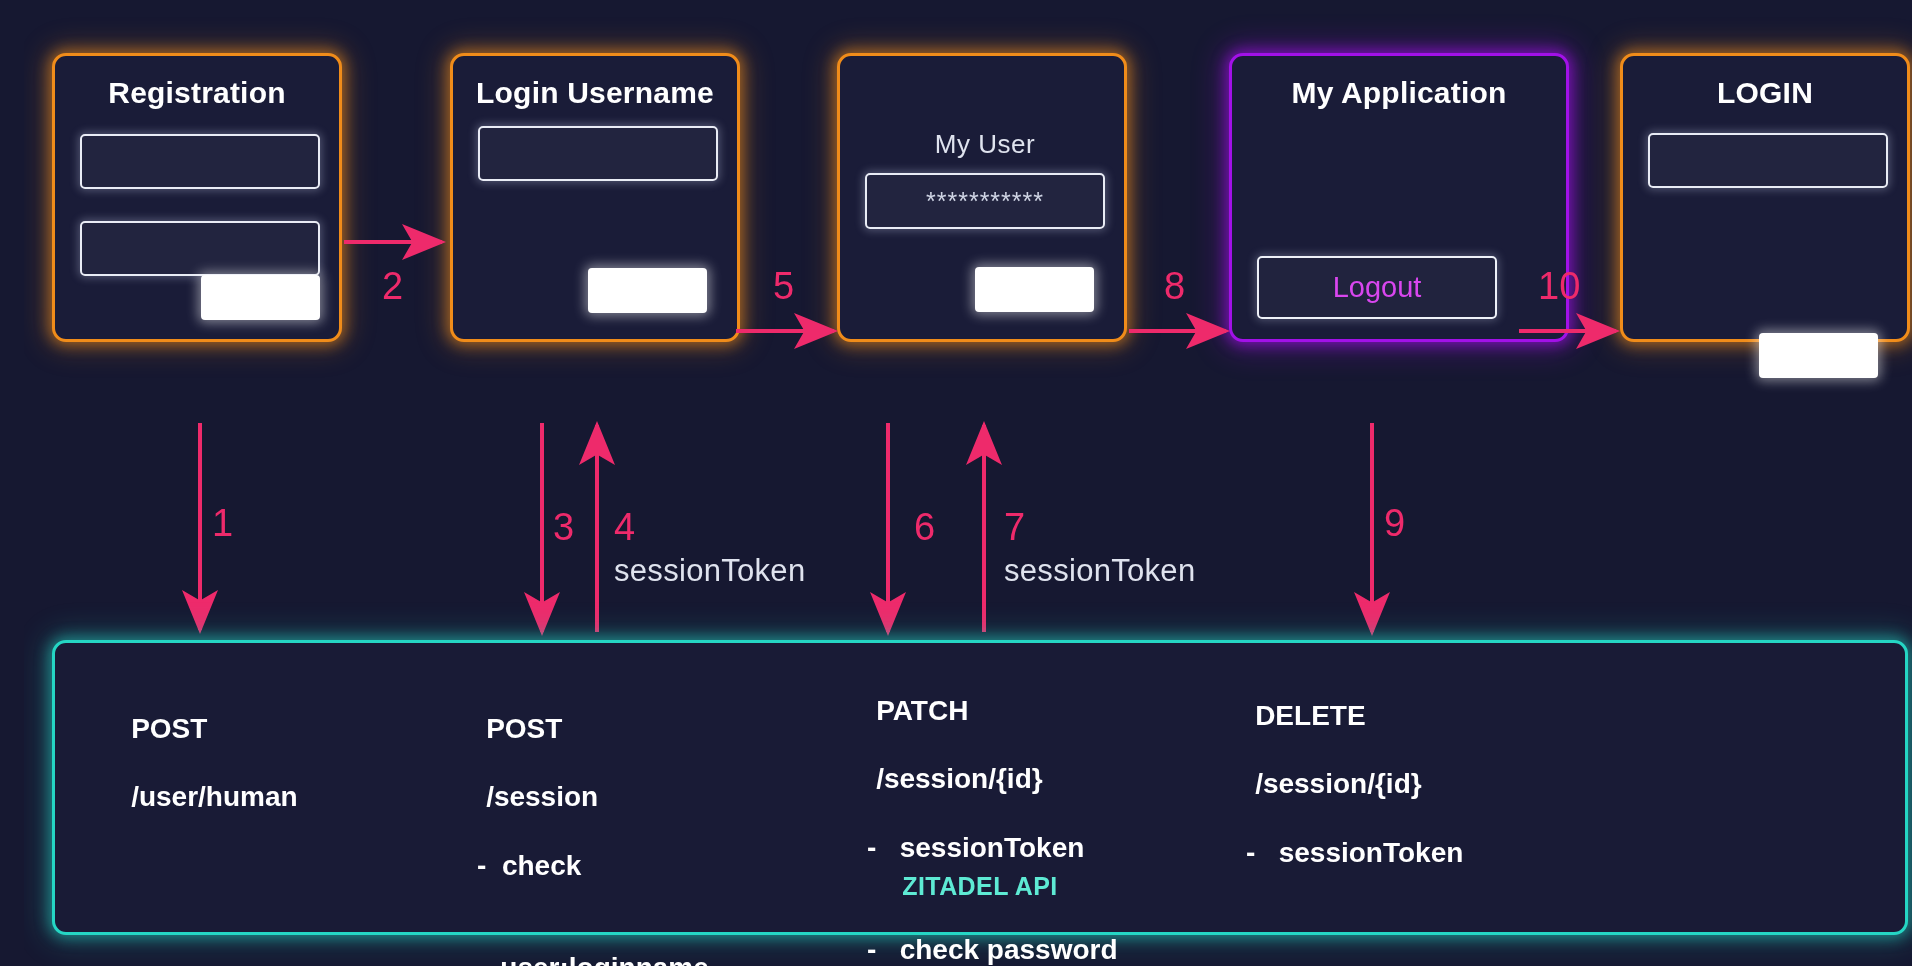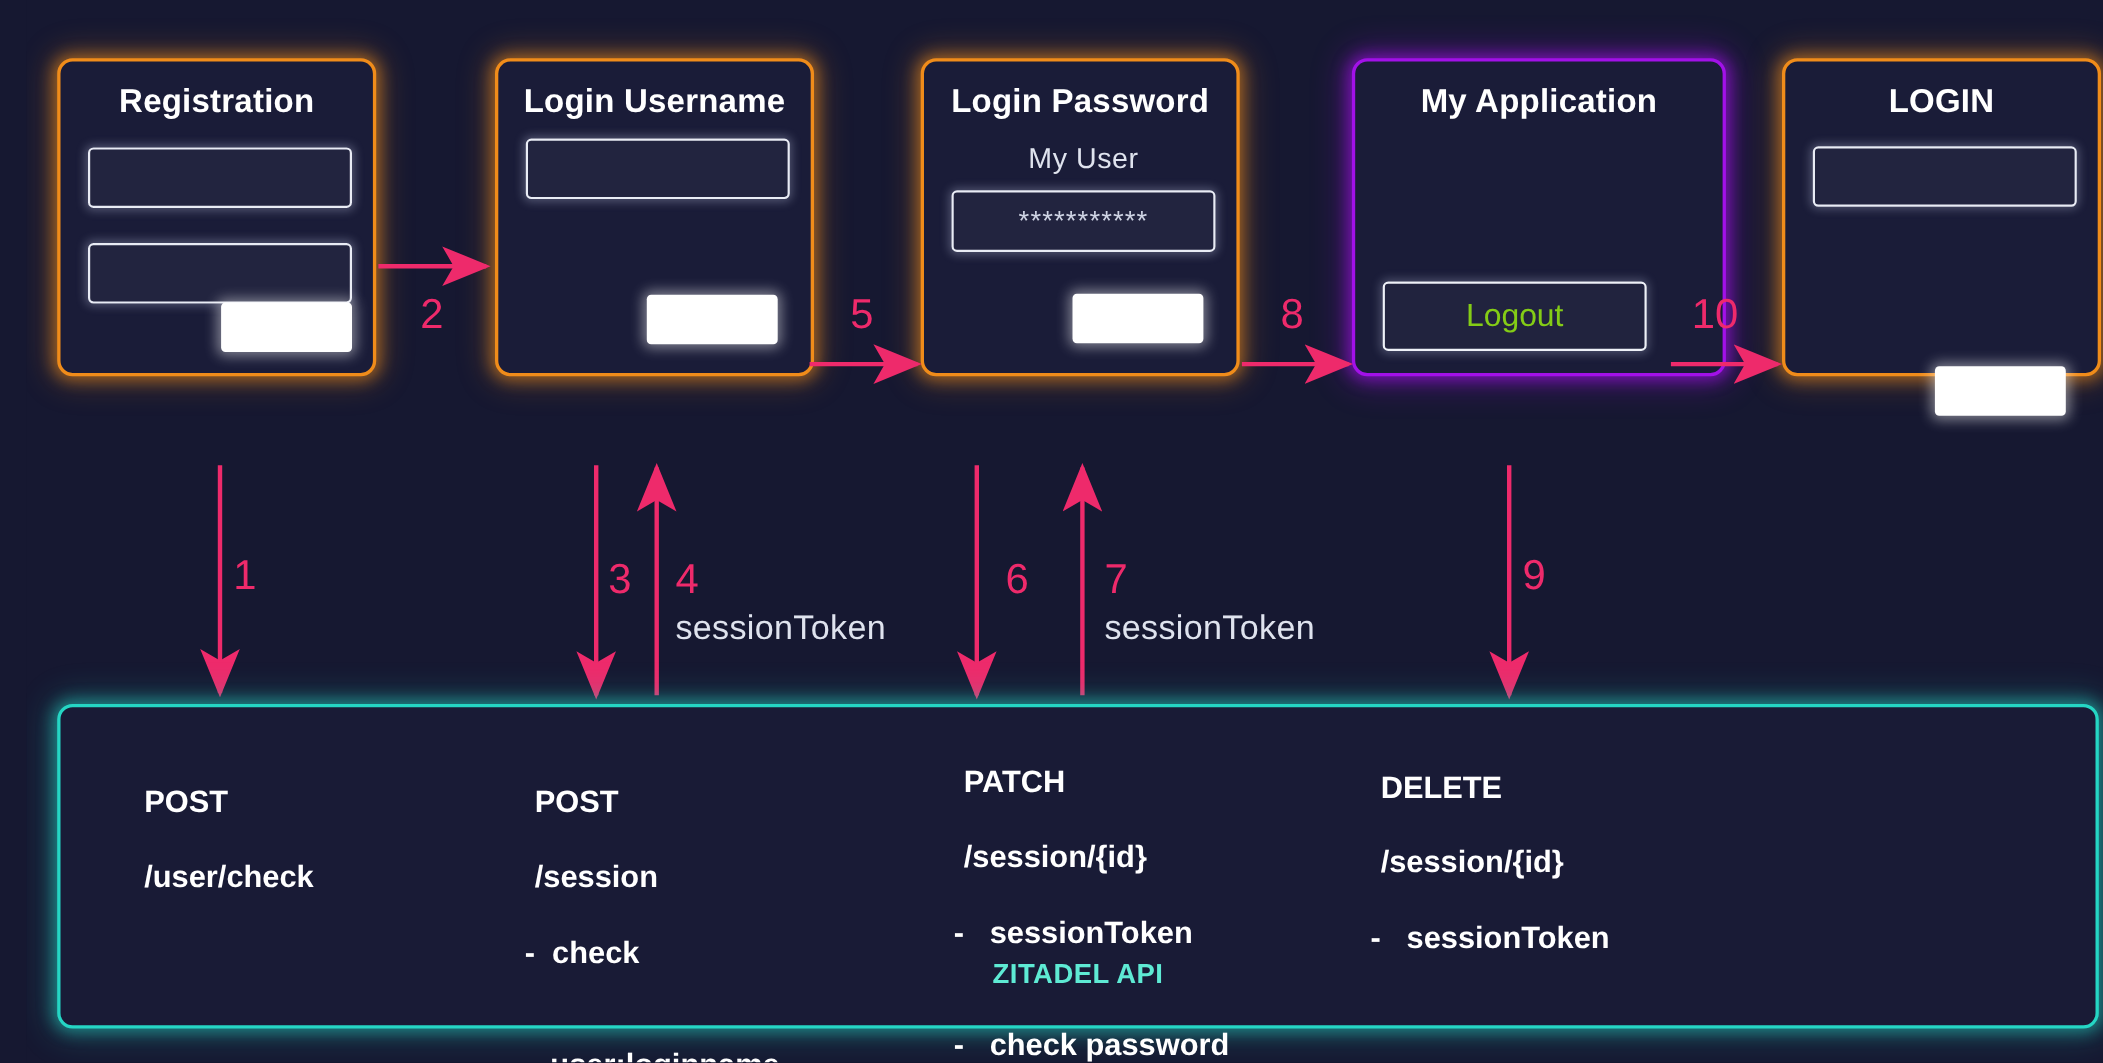--- a/index.html
+++ b/index.html
@@ -78,21 +78,21 @@
   .btn-outline {
     position: absolute;
     box-sizing: border-box;
     border: 2px solid #eef1f8;
     border-radius: 5px;
     background: rgba(255,255,255,0.03);
     box-shadow: 0 0 9px 2px rgba(220,228,255,0.25);
     display: flex;
     align-items: center;
     justify-content: center;
-    color: #84cc16;
+    color: #d946ef;
     font-size: 29px;
   }
 
   
   #api-bar {
     position: absolute;
     left: 28px;
     top: 640px;
     width: 1856px;
     height: 295px;
@@ -164,21 +164,20 @@
     <div class="btn-solid" style="left:146px; top:219px; width:119px; height:45px;"></div>
   </div>
 
   <div class="card orange" style="left:426px; top:53px; width:290px; height:289px;">
     <div class="card-title" style="top:20px;">Login Username</div>
     <div class="field" style="left:25px; top:70px; width:240px; height:55px;"></div>
     <div class="btn-solid" style="left:135px; top:212px; width:119px; height:45px;"></div>
   </div>
 
   <div class="card orange" style="left:813px; top:53px; width:290px; height:289px;">
-    <div class="card-title" style="top:20px;">Login Password</div>
     <div class="field ghost-label" style="left:25px; top:68px; width:240px; height:40px;">My User</div>
     <div class="field" style="left:25px; top:117px; width:240px; height:56px;">***********</div>
     <div class="btn-solid" style="left:135px; top:211px; width:119px; height:45px;"></div>
   </div>
 
   <div class="card purple" style="left:1205px; top:53px; width:340px; height:289px;">
     <div class="card-title" style="top:20px;">My Application</div>
     <div class="btn-outline" style="left:25px; top:200px; width:240px; height:63px;">Logout</div>
   </div>
 
@@ -226,21 +225,21 @@
   <div class="arrow-num" style="left:980px; top:508px;">7</div>
   <div class="arrow-note" style="left:980px; top:555px;">sessionToken</div>
   <div class="arrow-num" style="left:1140px; top:267px;">8</div>
   <div class="arrow-num" style="left:1360px; top:504px;">9</div>
   <div class="arrow-num" style="left:1514px; top:267px;">10</div>
 
   <div id="api-bar"></div>
 
   <div class="api-entry" style="left:76px; top:678px;">
     <span>POST</span><br>
-    <span>/user/check</span>
+    <span>/user/human</span>
   </div>
 
   <div class="api-entry" style="left:431px; top:678px;">
     <span>POST</span><br>
     <span>/session</span>
     <span class="sub">-  check</span>
     <span class="sub">   user:loginname</span>
   </div>
 
   <div class="api-entry" style="left:821px; top:660px;">

